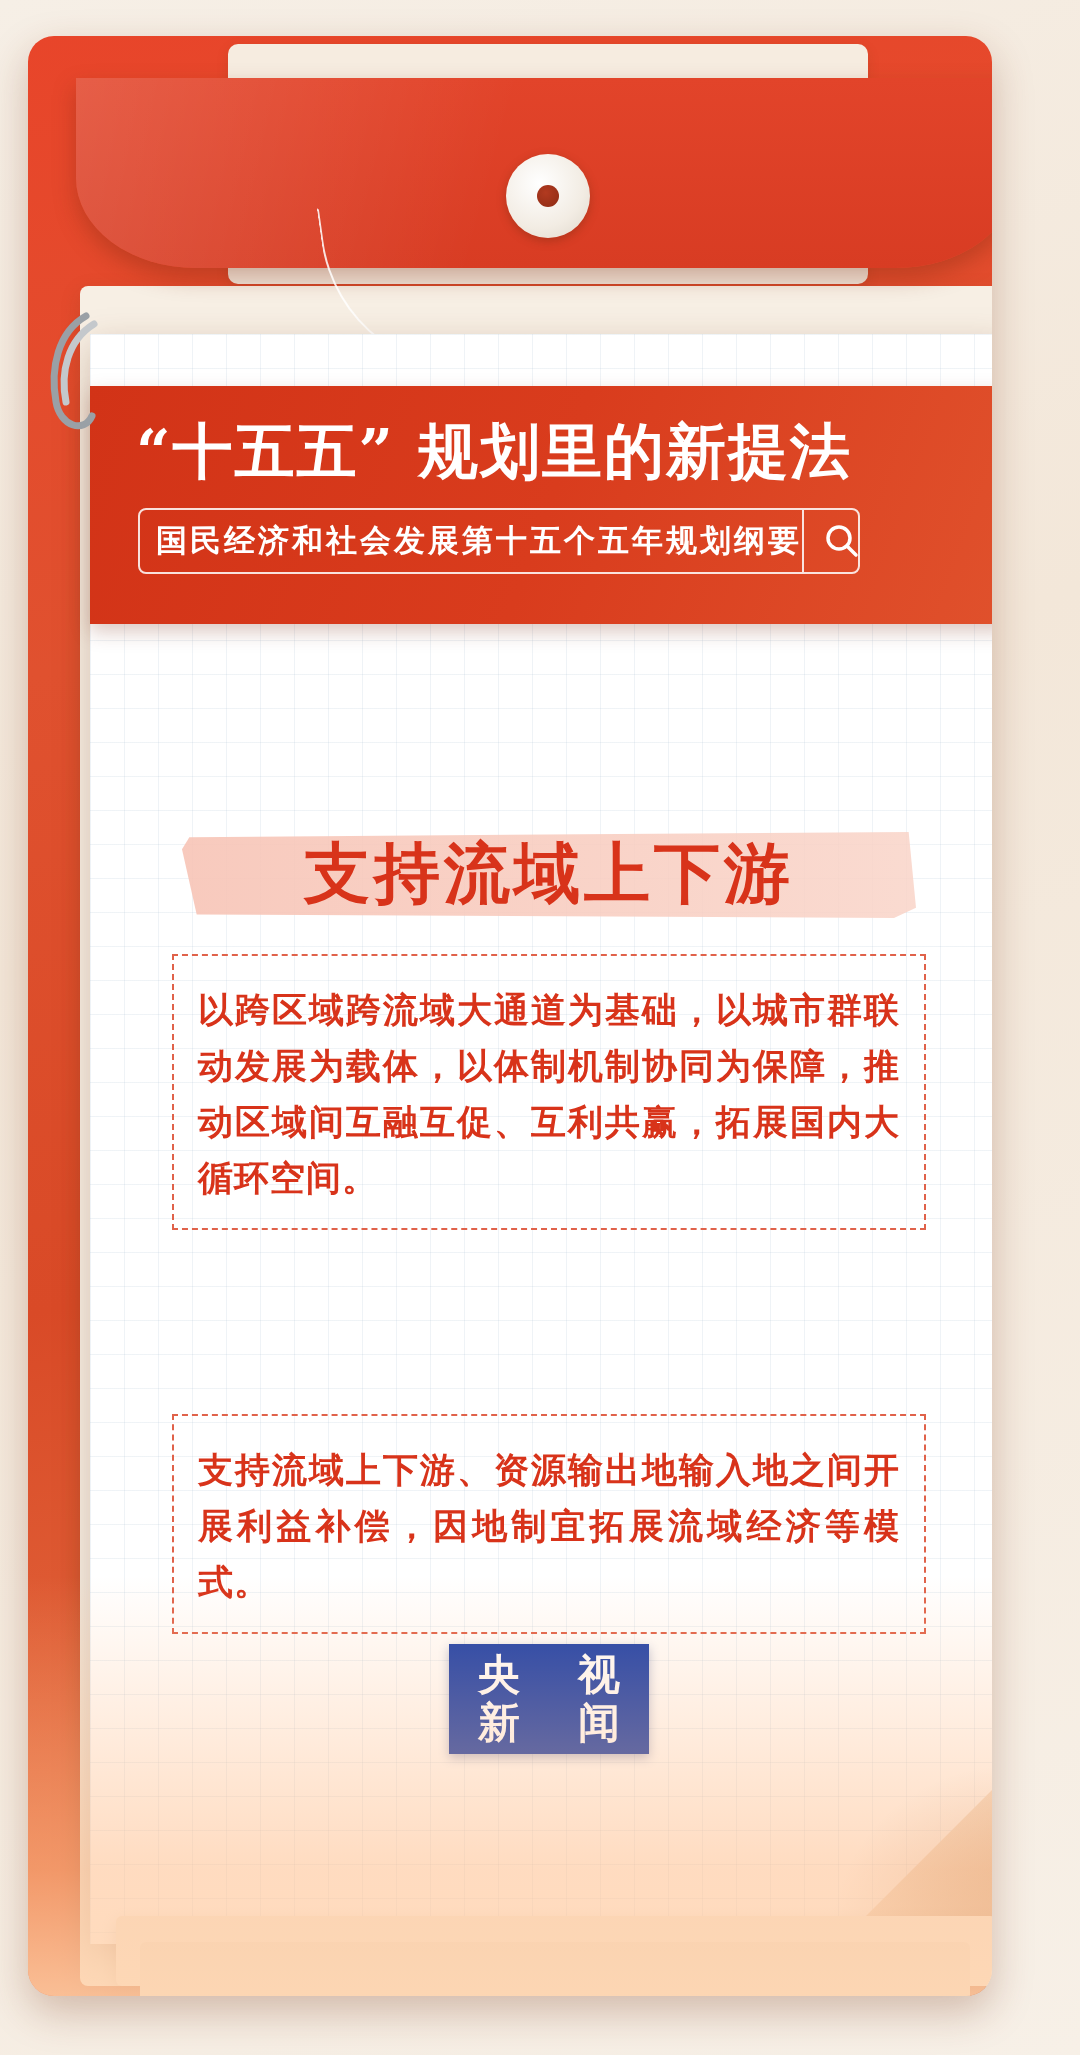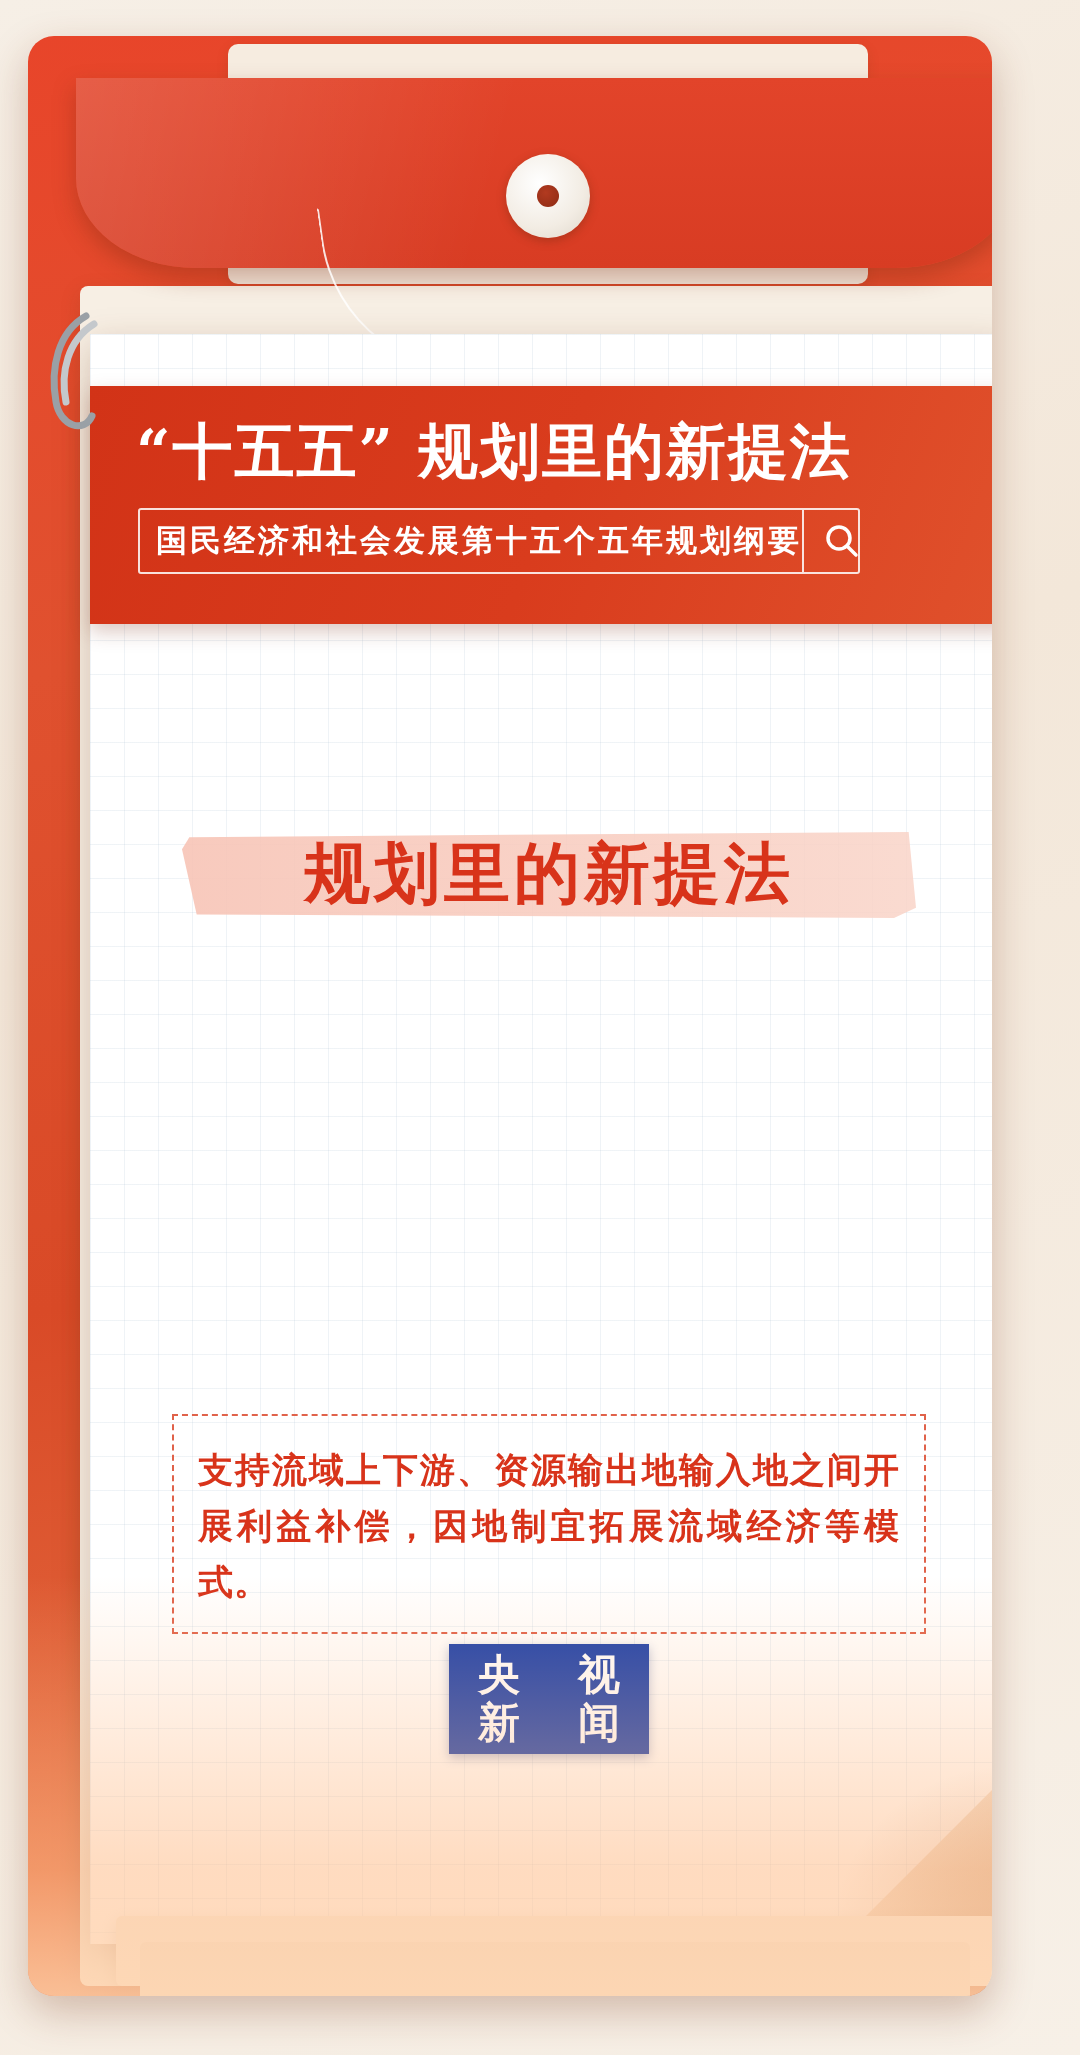--- a/index.html
+++ b/index.html
@@ -165,21 +165,21 @@
     font-family: "DejaVu Serif", serif;
     white-space: nowrap;
   }
   .subtitle-box {
     position: absolute;
     left: 48px;
     top: 122px;
     width: 722px;
     height: 66px;
     border: 2px solid rgba(255,255,255,.85);
-    border-radius: 3px;
+    border-radius: 8px;
     display: flex;
     align-items: center;
     justify-content: space-between;
     box-sizing: border-box;
   }
   .subtitle-text {
     color: #ffffff;
     font-size: 31px;
     font-weight: bold;
     letter-spacing: 3px;
@@ -348,24 +348,27 @@
             <circle cx="17" cy="17" r="11" fill="none" stroke="#ffffff" stroke-width="3.5"></circle>
             <line x1="25" y1="25" x2="34" y2="34" stroke="#ffffff" stroke-width="3.5" stroke-linecap="round"></line>
           </svg>
         </div>
       </div>
     </div>
 
     <div class="section" style="top:470px;">
       <div class="headline-wrap">
         <div class="highlighter"></div>
-        <div class="headline-text">规划里的新提法</div>
+        <div class="headline-text">支持流域上下游</div>
       </div>
     </div>
 
+    <div class="body-box" style="top:620px;">
+      <div class="body-text">以跨区域跨流域大通道为基础，以城市群联动发展为载体，以体制机制协同为保障，推动区域间互融互促、互利共赢，拓展国内大循环空间。</div>
+    </div>
 
 
     <div class="body-box" style="top:1080px;">
       <div class="body-text">支持流域上下游、资源输出地输入地之间开展利益补偿，因地制宜拓展流域经济等模式。</div>
     </div>
 
     <div class="logo">
       <div class="col">
         <span>央</span>
         <span>新</span>

